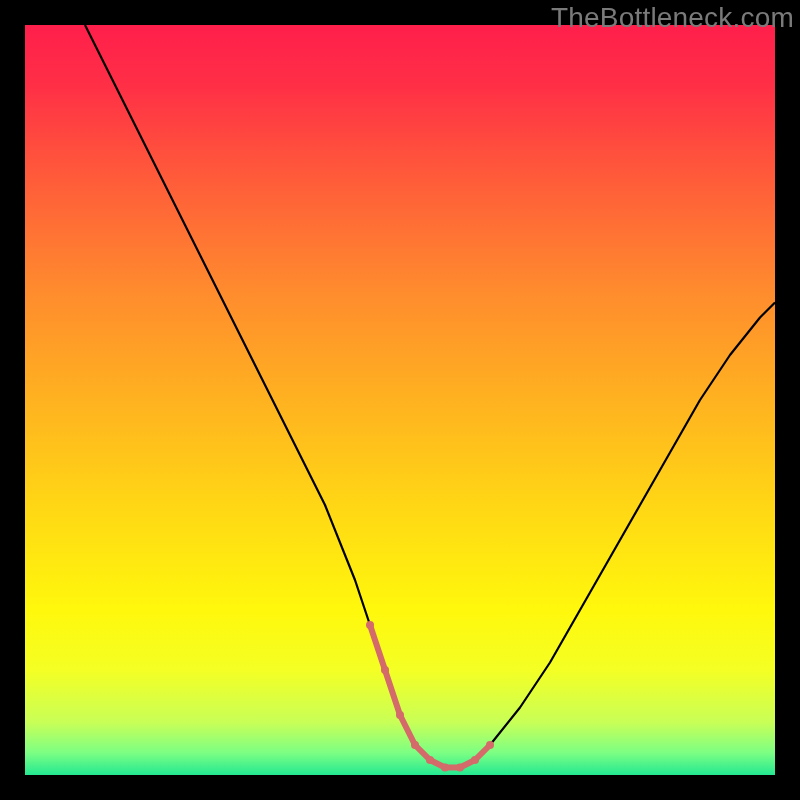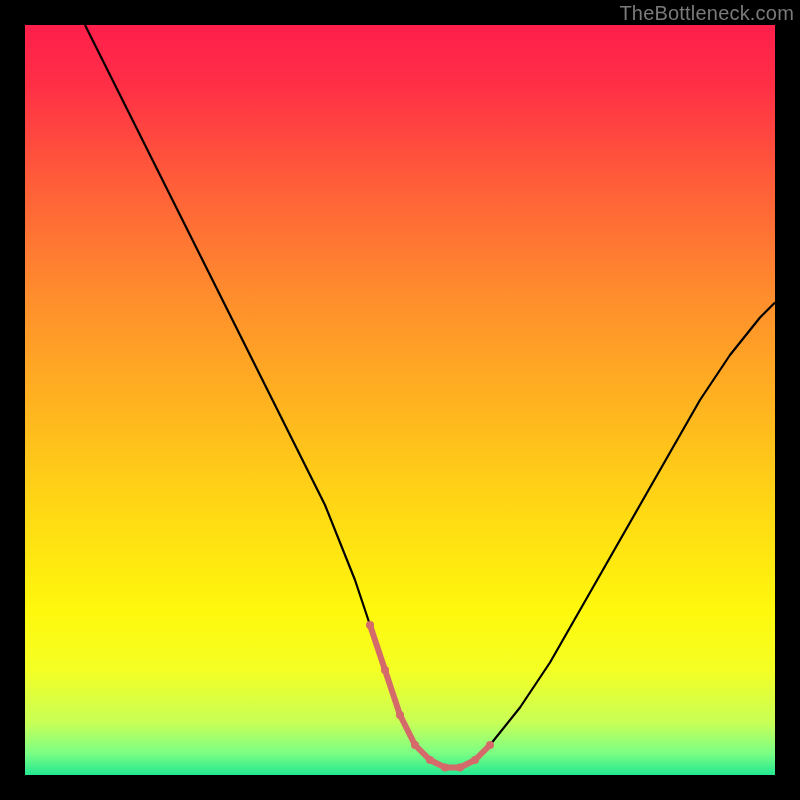--- a/index.html
+++ b/index.html
@@ -25,21 +25,21 @@
     top: 25px;
     width: 750px;
     height: 750px;
     
   }
   .watermark {
     position: absolute;
     top: 2px;
     right: 6px;
     color: #7a7a7a;
-    font-size: 20px;
+    font-size: 28px;
     font-weight: 400;
     letter-spacing: 0.2px;
     user-select: none;
   }
   svg.curve {
     position: absolute;
     left: 0;
     top: 0;
     width: 750px;
     height: 750px;

